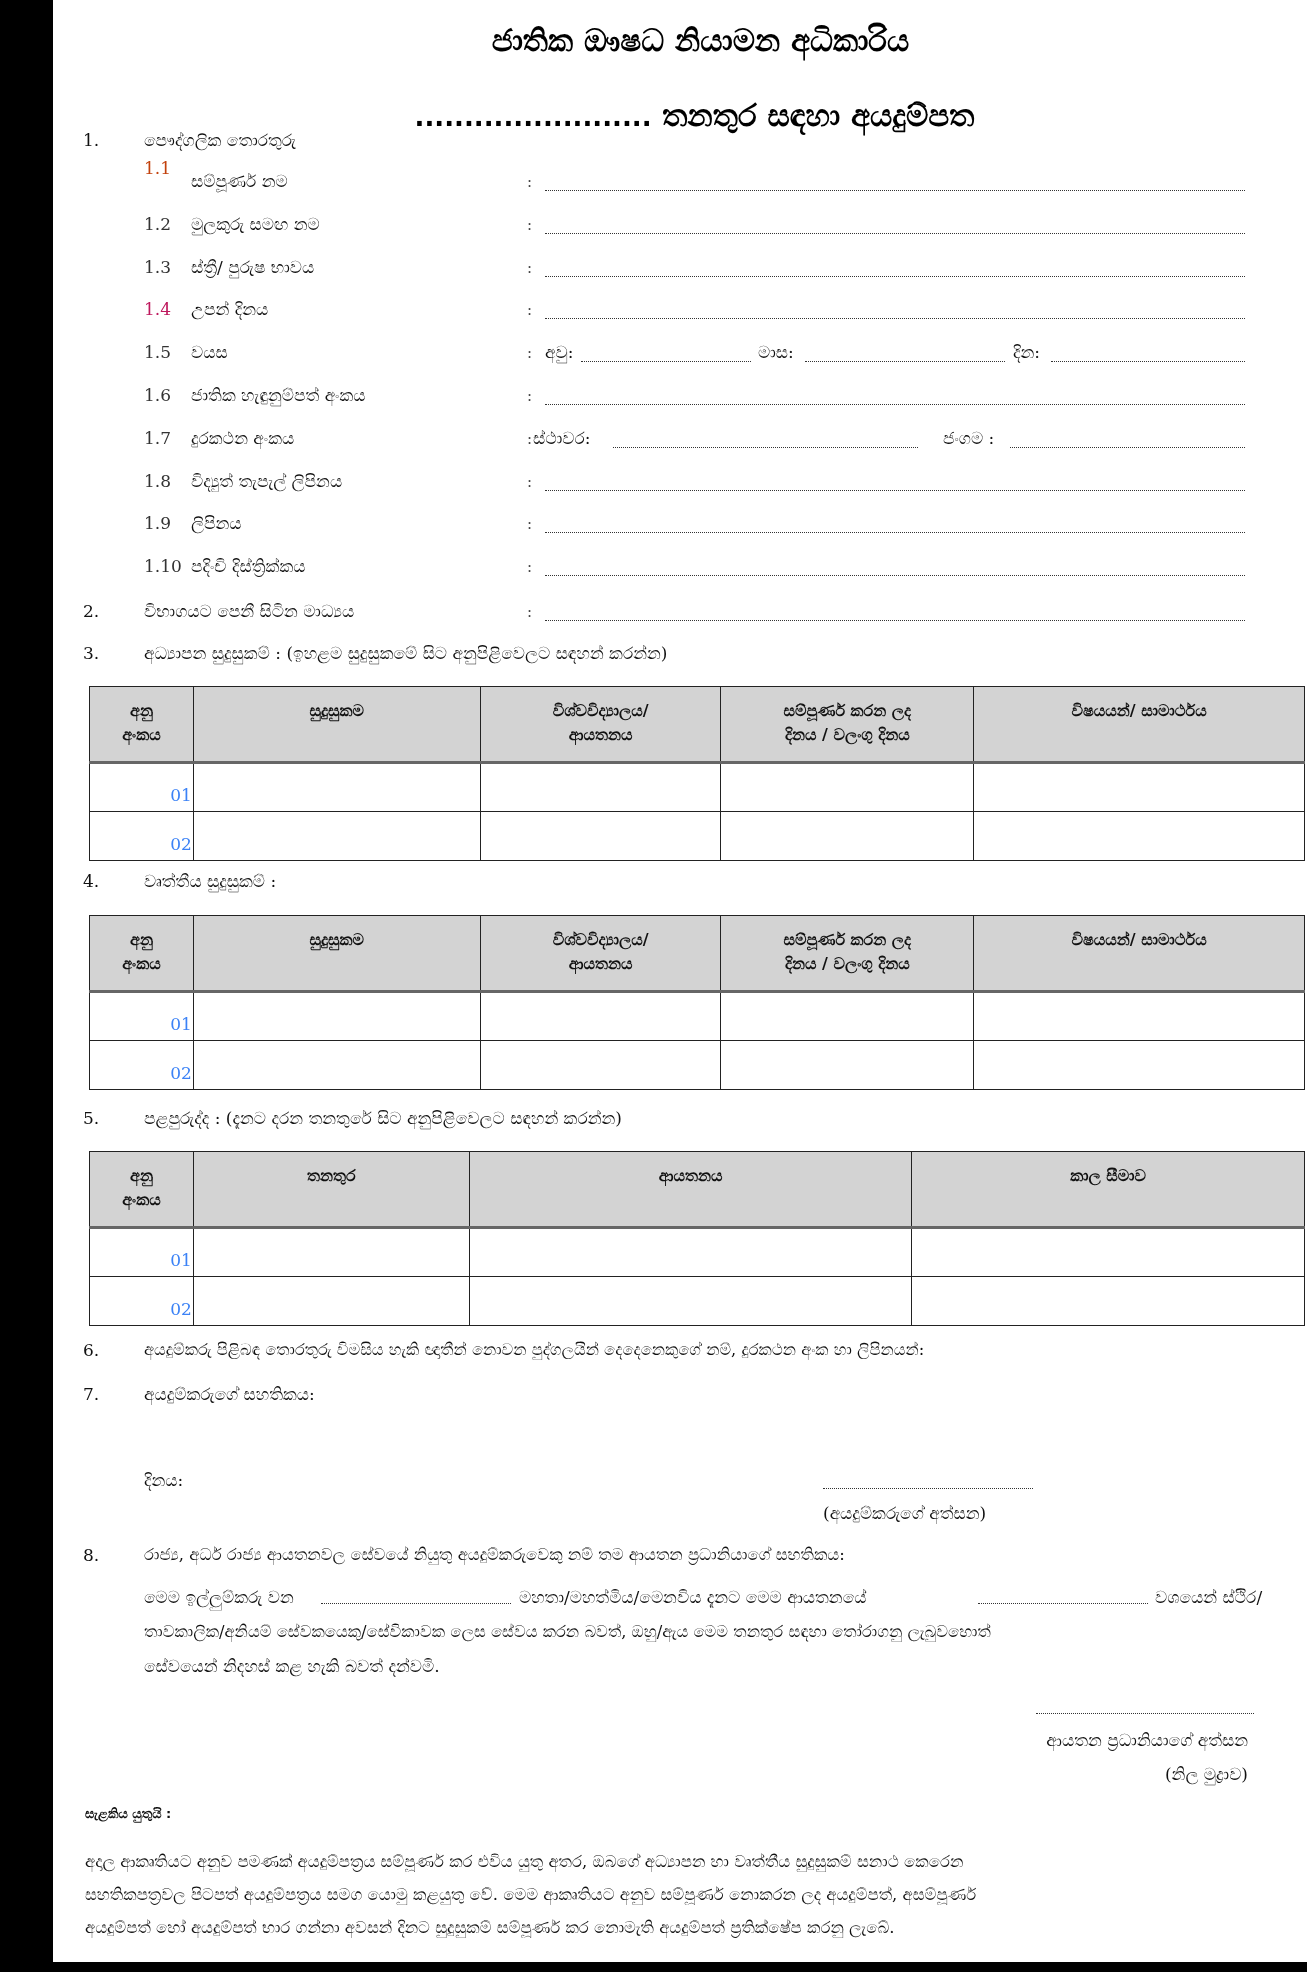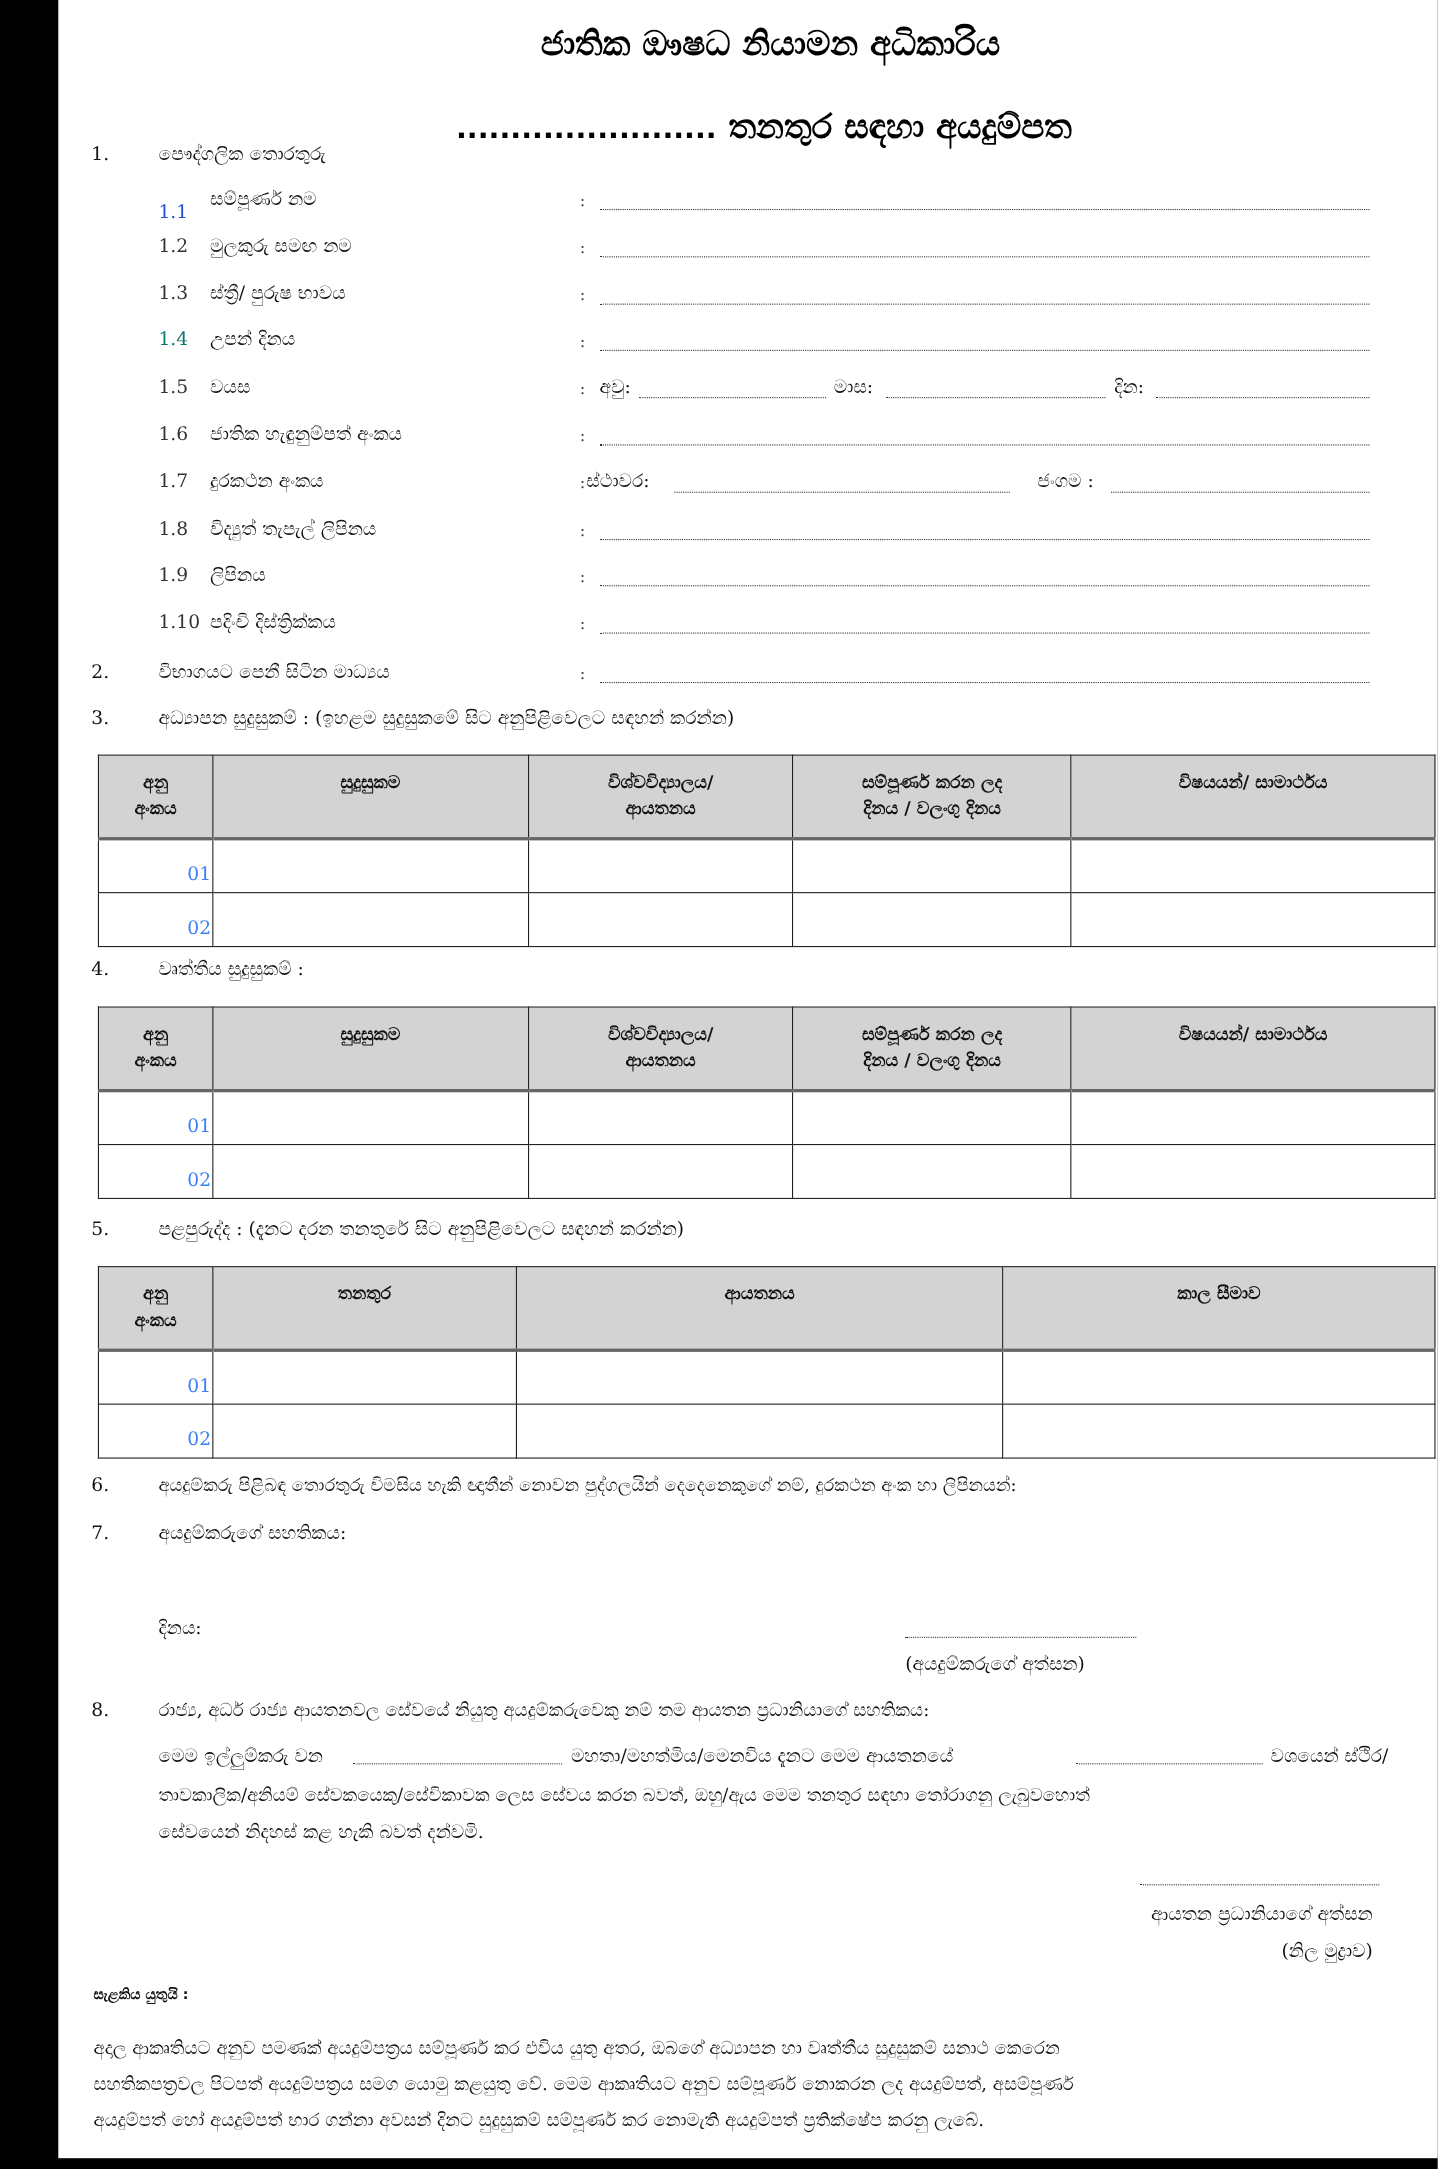--- a/index.html
+++ b/index.html
@@ -213,33 +213,33 @@
   <div class="dotline" style="left:983px;top:1713px;width:218px"></div>
   <div class="abs lbl" style="right:80px;top:1730px">ආයතන ප්‍රධානියාගේ අත්සන</div>
   <div class="abs lbl" style="right:80px;top:1764px">(නිල මුද්‍රාව)</div>
 
   <div class="abs note-h" style="left:32px;top:1806px">සැළකිය යුතුයි :</div>
   <div class="abs note" style="left:32px;top:1845px">
     <div>අදාල ආකෘතියට අනුව පමණක් අයදුම්පත්‍රය සම්පූර්ණ කර එවිය යුතු අතර, ඔබගේ අධ්‍යාපන හා වෘත්තීය සුදුසුකම් සනාථ කෙරෙන</div>
     <div>සහතිකපත්‍රවල පිටපත් අයදුම්පත්‍රය සමග යොමු කළයුතු වේ. මෙම ආකෘතියට අනුව සම්පූර්ණ නොකරන ලද අයදුම්පත්, අසම්පූර්ණ</div>
     <div>අයදුම්පත් හෝ අයදුම්පත් භාර ගන්නා අවසන් දිනට සුදුසුකම් සම්පූර්ණ කර නොමැති අයදුම්පත් ප්‍රතික්ෂේප කරනු ලැබේ.</div>
   </div>
-<div class="abs lbl" style="left:91px;top:183px;color:#1d4ed8">1.1</div>
+<div class="abs lbl" style="left:91px;top:158px;color:#c2410c">1.1</div>
     <div class="abs lbl" style="left:138px;top:171px">සම්පූර්ණ නම</div>
     <div class="abs colon" style="left:474px;top:173px">:</div>
     <div class="dotline" style="left:492px;top:190px;width:700px"></div>
     <div class="abs lbl" style="left:91px;top:213.8px;color:#333">1.2</div>
     <div class="abs lbl" style="left:138px;top:213.8px">මුලකුරු සමඟ නම</div>
     <div class="abs colon" style="left:474px;top:215.8px">:</div>
     <div class="dotline" style="left:492px;top:232.8px;width:700px"></div>
     <div class="abs lbl" style="left:91px;top:256.6px;color:#333">1.3</div>
     <div class="abs lbl" style="left:138px;top:256.6px">ස්ත්‍රී/ පුරුෂ භාවය</div>
     <div class="abs colon" style="left:474px;top:258.6px">:</div>
     <div class="dotline" style="left:492px;top:275.6px;width:700px"></div>
-    <div class="abs lbl" style="left:91px;top:299.4px;color:#0f766e">1.4</div>
+    <div class="abs lbl" style="left:91px;top:299.4px;color:#be185d">1.4</div>
     <div class="abs lbl" style="left:138px;top:299.4px">උපන් දිනය</div>
     <div class="abs colon" style="left:474px;top:301.4px">:</div>
     <div class="dotline" style="left:492px;top:318.4px;width:700px"></div>
     <div class="abs lbl" style="left:91px;top:342.2px;color:#333">1.5</div>
     <div class="abs lbl" style="left:138px;top:342.2px">වයස</div>
     <div class="abs colon" style="left:474px;top:344.2px">:</div>
     <div class="abs lbl" style="left:492px;top:342.2px">අවු:</div>
     <div class="dotline" style="left:528px;top:361.2px;width:170px"></div>
     <div class="abs lbl" style="left:705px;top:342.2px">මාස:</div>
     <div class="dotline" style="left:752px;top:361.2px;width:200px"></div>

